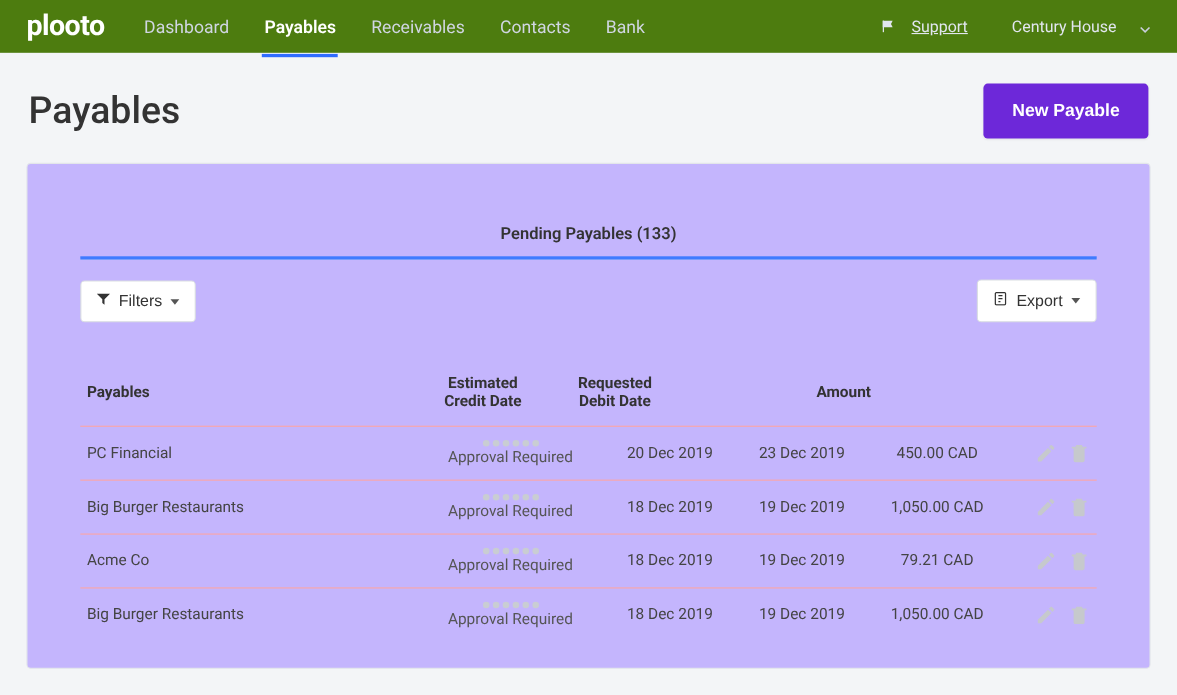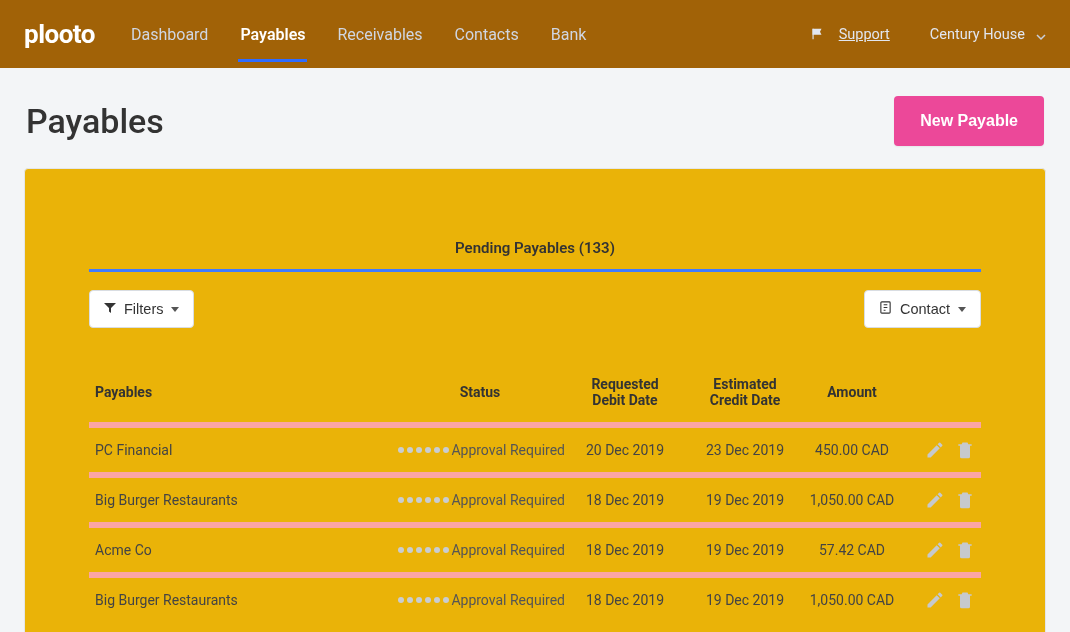--- a/index.html
+++ b/index.html
@@ -1,56 +1,56 @@
 <!DOCTYPE html>
 <html><head>
 <meta charset="utf-8">
 <style>
   * { box-sizing: border-box; margin: 0; padding: 0; }
   html, body { width: 1070px; height: 632px; font-family: -apple-system, BlinkMacSystemFont, "Segoe UI", Roboto, "Helvetica Neue", Arial, sans-serif; background: #f3f5f7; color: #333; overflow: hidden; }
 
   
-  .topnav { background: #a16207; height: 68px; display: flex; align-items: center; padding: 0 24px; color: #fff; }
+  .topnav { background: #4d7c0f; height: 48px; display: flex; align-items: center; padding: 0 24px; color: #fff; }
   .logo { font-size: 26px; font-weight: 700; letter-spacing: -0.5px; margin-right: 34px; }
   .navlinks { display: flex; gap: 28px; }
   .navlink { color: #d0d6e2; font-size: 16px; cursor: pointer; position: relative; padding: 18px 2px; }
   .navlink.active { color: #fff; font-weight: 600; }
   .navlink.active::after { content:""; position:absolute; left:0; right:0; bottom:0; height:3px; background:#2f6cff; }
   .spacer { flex:1; }
   .support { display:flex; align-items:center; gap:10px; color:#e2e6ef; font-size:14.5px; cursor:pointer; margin-right:40px;text-decoration:underline; }
   .flagicon svg { display:block; }
-  .company { color:#e2e6ef; font-size:14.5px; cursor:pointer; display:flex; align-items:center; gap:11px; }
+  .company { color:#e2e6ef; font-size:14.5px; cursor:pointer; display:flex; align-items:center; gap:21px; }
   .chev { width:10px; height:10px; }
 
   
   .pagehead { display:flex; align-items:center; justify-content:space-between; padding: 28px 26px 22px 26px; }
   .pagetitle { font-size: 34px; font-weight: 500; color:#333; }
-  .newbtn { background:#ec4899; color:#fff; border:none; border-radius:4px; padding: 16px 26px; font-size:16px; font-weight:600; cursor:pointer; box-shadow: 0 1px 2px rgba(0,0,0,0.06); }
-
-  
-  .card { background:#eab308; border:1px solid #e3e6ea; border-radius:4px; margin: 0 24px; padding: 16px; min-height: 460px; }
+  .newbtn { background:#6d28d9; color:#fff; border:none; border-radius:4px; padding: 16px 26px; font-size:16px; font-weight:600; cursor:pointer; box-shadow: 0 1px 2px rgba(0,0,0,0.06); }
+
+  
+  .card { background:#c4b5fd; border:1px solid #e3e6ea; border-radius:4px; margin: 0 24px; padding: 0; min-height: 460px; }
 
   
   .tabs { display:flex; border-bottom:1px solid #e6e8eb; margin: 44px 48px 0 48px; }
   .tab { flex:1; text-align:center; font-size:15px; font-weight:600; color:#5c6570; padding: 10px 0 14px 0; cursor:pointer; position:relative; }
   .tab.active { color:#333; }
   .tab.active::after { content:""; position:absolute; left:0; right:0; bottom:-1px; height:3px; background:#3f7bff; }
 
   
   .toolbar { display:flex; justify-content:space-between; margin: 18px 48px 0 48px; align-items: flex-end; }
   .btn-outline { background:#fff; border:1px solid #d9dde2; border-radius:4px; padding: 10px 14px; font-size:14.5px; color:#333; cursor:pointer; display:flex; align-items:center; gap:8px; }
   .caret { width:0; height:0; border-left:4px solid transparent; border-right:4px solid transparent; border-top:5px solid #555; display:inline-block; }
 
   
   .tablewrap { margin: 36px 48px 0 48px; }
-  .row { display:flex; align-items:center; border-top:6px solid #fca5a5; padding: 12px 6px; font-size:14px; color:#444; min-height:49px; }
+  .row { display:flex; align-items:center; border-top:1px solid #fca5a5; padding: 12px 6px; font-size:14px; color:#444; min-height:49px; }
   .row.header { border-top:none; font-weight:700; color:#333; padding: 12px 6px 14px 6px; }
   .row.header .cell { font-size:14px; }
   .cell-contact { flex: 0 0 300px; }
-  .cell-status { flex: 0 0 170px; text-align:center; display:flex; flex-direction:row; align-items:center; gap:2px; justify-content:flex-end; }
+  .cell-status { flex: 0 0 170px; text-align:center; display:flex; flex-direction:column; align-items:center; gap:2px; justify-content:flex-start; }
   .cell-debit { flex: 0 0 120px; text-align:center; }
   .cell-credit { flex: 0 0 120px; text-align:center; }
   .cell-amount { flex: 1; text-align:center; padding-right: 12px; }
   .cell-actions { flex: 0 0 64px; display:flex; gap:10px; justify-content:flex-end; }
   .row.header .cell-status, .row.header .cell-debit, .row.header .cell-credit { display:flex; flex-direction:column; line-height:1.15; }
   .row.header .cell-status { flex-direction:row; justify-content:center;}
   .dots { display:flex; gap:3px; }
   .dot { width:6px; height:6px; border-radius:50%; background:#c9cdd3; }
   .statuslabel { font-size:14px; color:#555; }
   .iconbtn { width:20px; height:20px; cursor:pointer; color:#c6c9cd; }
@@ -109,38 +109,37 @@
       <span>Filters</span>
       <span class="caret"></span>
     </button>
     <button class="btn-outline">
       <span>
         <svg width="13" height="13" viewBox="0 0 14 14">
             <rect x="2" y="1" width="10" height="12" rx="1" stroke="#333" stroke-width="1.2" fill="none"></rect>
             <path d="M5 4 H9 M5 7 H9 M5 10 H7" stroke="#333" stroke-width="1.2"></path>
           </svg>
       </span>
-      <span>Contact</span>
+      <span>Export</span>
       <span class="caret"></span>
     </button>
   </div>
 
   <div class="tablewrap">
 
     <div class="row header">
       <div class="cell cell-contact">Payables</div>
-      <div class="cell cell-status">Status</div>
+      <div class="cell cell-credit">
+        <span>Estimated</span>
+        <span>Credit Date</span>
+      </div>
       <div class="cell cell-debit">
         <span>Requested</span>
         <span>Debit Date</span>
       </div>
-      <div class="cell cell-credit">
-        <span>Estimated</span>
-        <span>Credit Date</span>
-      </div>
       <div class="cell cell-amount">Amount</div>
       <div class="cell cell-actions"></div>
     </div>
 
     <div id="rows-mount">
         <div class="row">
           <div class="cell cell-contact">PC Financial</div>
           <div class="cell cell-status">
             <div class="dots">
               <span class="dot"></span>
@@ -205,21 +204,21 @@
               <span class="dot"></span>
               <span class="dot"></span>
               <span class="dot"></span>
               <span class="dot"></span>
               <span class="dot"></span>
             </div>
             <div class="statuslabel">Approval Required</div>
           </div>
           <div class="cell cell-debit">18 Dec 2019</div>
           <div class="cell cell-credit">19 Dec 2019</div>
-          <div class="cell cell-amount">57.42 CAD</div>
+          <div class="cell cell-amount">79.21 CAD</div>
           <div class="cell cell-actions">
             <span class="iconbtn">
               <svg viewBox="0 0 24 24" fill="currentColor">
                 <path d="M3 17.25V21h3.75l11-11-3.75-3.75-11 11zM20.71 7.04a1 1 0 0 0 0-1.41l-2.34-2.34a1 1 0 0 0-1.41 0l-1.83 1.83 3.75 3.75 1.83-1.83z"></path>
               </svg>
             </span>
             <span class="iconbtn">
               <svg viewBox="0 0 24 24" fill="currentColor">
                 <path d="M6 7h12v13a2 2 0 0 1-2 2H8a2 2 0 0 1-2-2V7zm3-4h6l1 2h4v2H4V5h4l1-2z"></path>
               </svg>

